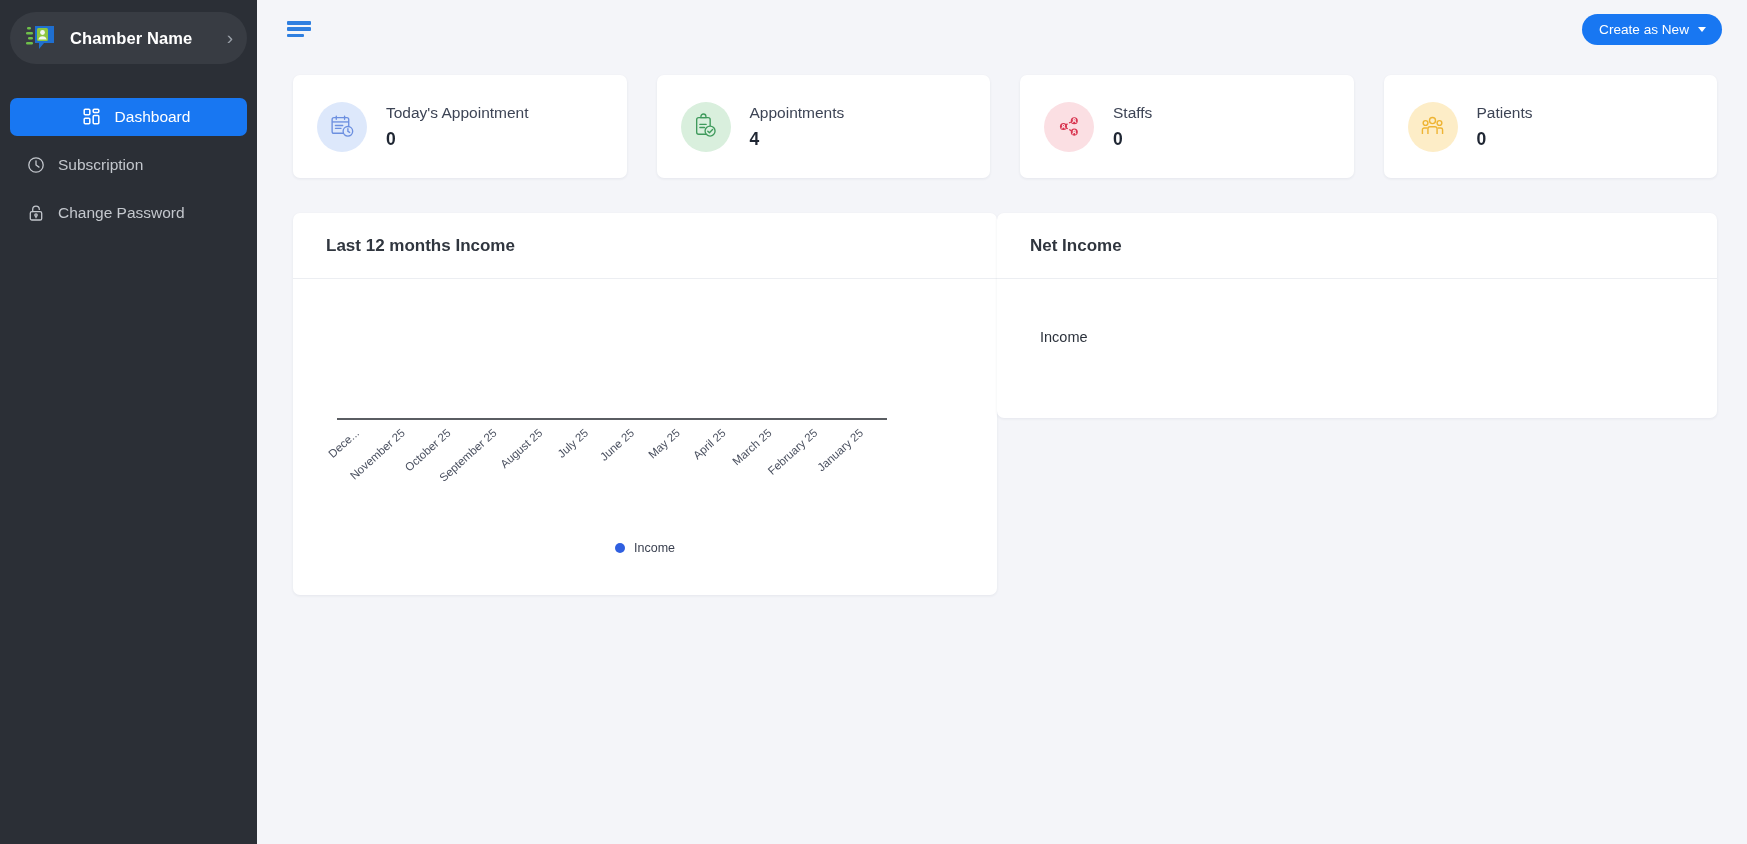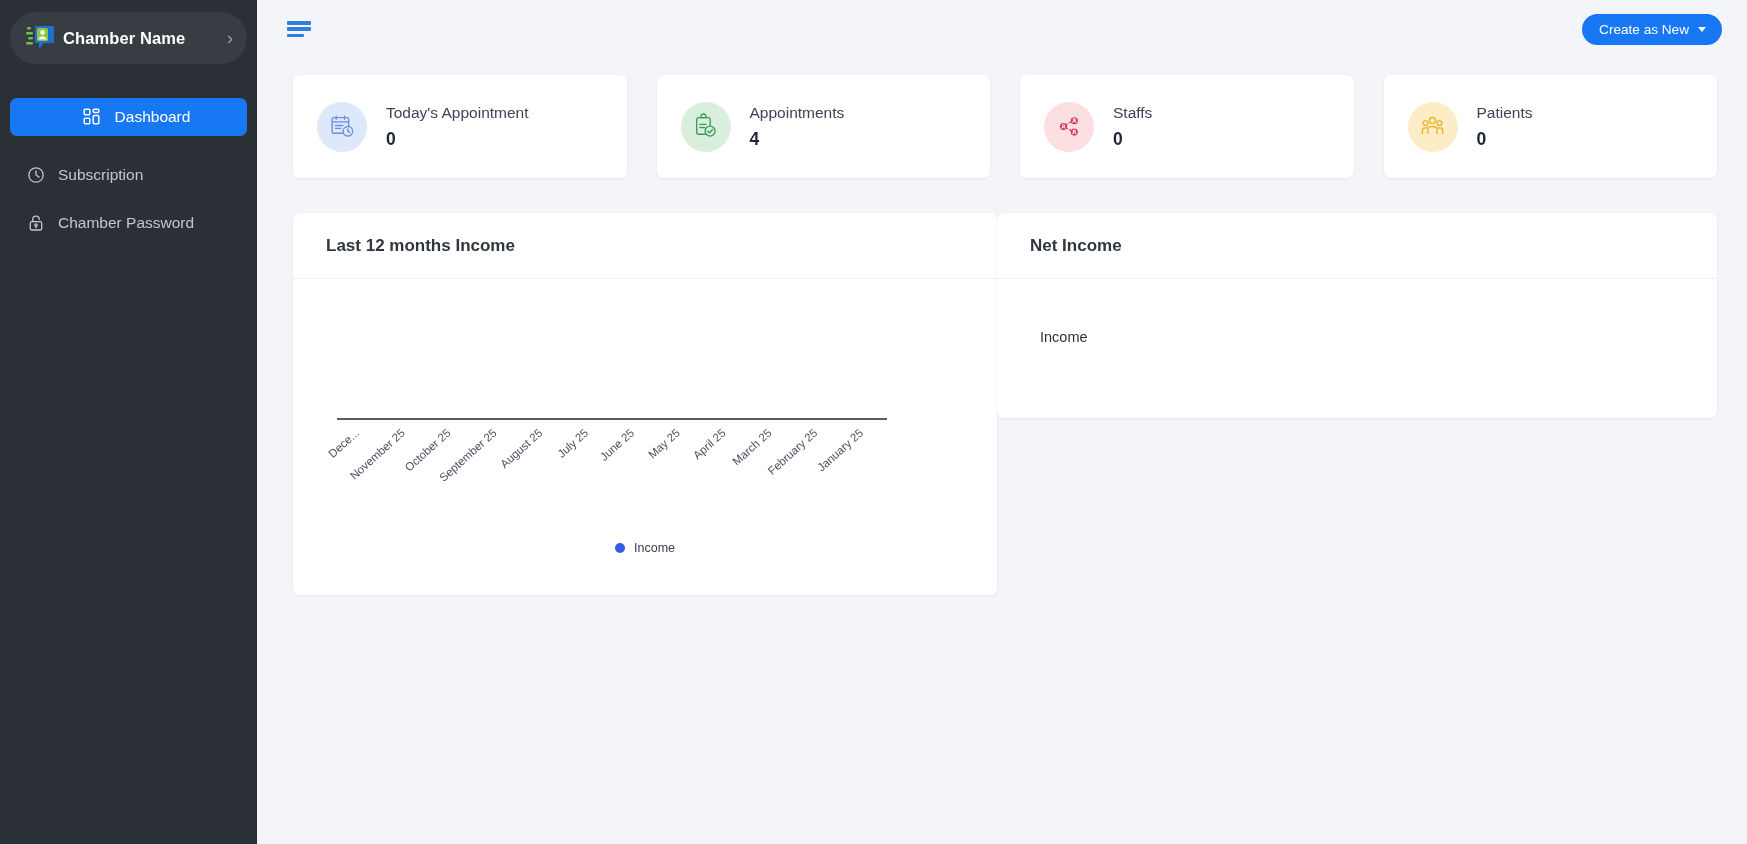--- a/index.html
+++ b/index.html
@@ -18,42 +18,42 @@
     flex: 0 0 257px;
     position: relative;
   }
   .brand {
     margin: 12px 10px 0 10px;
     height: 52px;
     background: #383c43;
     border-radius: 26px;
     display: flex; align-items: center;
     padding: 0 14px 0 16px;
-    gap: 7px;
+    gap: 14px;
     cursor: pointer;
   }
   .brand-logo { width: 30px; height: 26px; flex: 0 0 30px; position: relative; }
   .brand-name {
     color: #ffffff; font-size: 16.5px; font-weight: 700;
     letter-spacing: .1px; flex: 1; white-space: nowrap;
   }
   .brand-chevron { color: #9aa0a8; font-size: 19px; line-height: 1; padding-bottom:2px; }
 
   .nav { margin-top: 34px; padding: 0 10px; }
   .nav-item {
     display: flex; align-items: center; gap: 13px;
     height: 38px; padding: 0 0 0 16px;
     border-radius: 7px;
     color: #c3c7cd; font-size: 15.5px;
     cursor: pointer; margin-bottom: 1px;
   }
   .nav-item.active { background: #1877f2; color: #ffffff; justify-content: center; }
   .nav-item .nv-ico { width: 19px; height: 19px; flex: 0 0 19px; display:flex; align-items:center; justify-content:center; }
   .nav-item .nv-ico svg { display:block; }
-  .nav-item + .nav-item { margin-top: 10px; align-items: flex-end; }
+  .nav-item + .nav-item { margin-top: 10px; }
 
   
   .main { flex: 1; height: 844px; background: #f4f5f9; position: relative; overflow: hidden; }
 
   .topbar {
     height: 58px; display: flex; align-items: center;
     justify-content: space-between; padding: 0 25px 0 30px;
   }
   .hamburger { width: 24px; height: 20px; display:flex; flex-direction:column; justify-content:space-between; cursor:pointer; padding: 2px 0;}
   .hamburger span { display:block; height: 3.5px; border-radius:1px; background:#2f7fe0; }
@@ -187,21 +187,21 @@
 
       <div class="nav-item">
         <span class="nv-ico">
           <svg width="18" height="18" viewBox="0 0 18 18" fill="none" stroke="currentColor" stroke-width="1.3">
             <rect x="3.3" y="7.6" width="11.4" height="8.4" rx="1.6"></rect>
             <path d="M5.7 7.6V5.4a3.3 3.3 0 0 1 6.6 0" stroke-linecap="round"></path>
             <circle cx="9" cy="11" r="1.2"></circle>
             <path d="M9 12.2v1.5" stroke-linecap="round"></path>
           </svg>
         </span>
-        <span>Chamber Password</span>
+        <span>Change Password</span>
       </div>
 
 
     </nav>
   </aside>
 
   <section class="main">
 
     <div class="topbar">
       <div class="hamburger">

